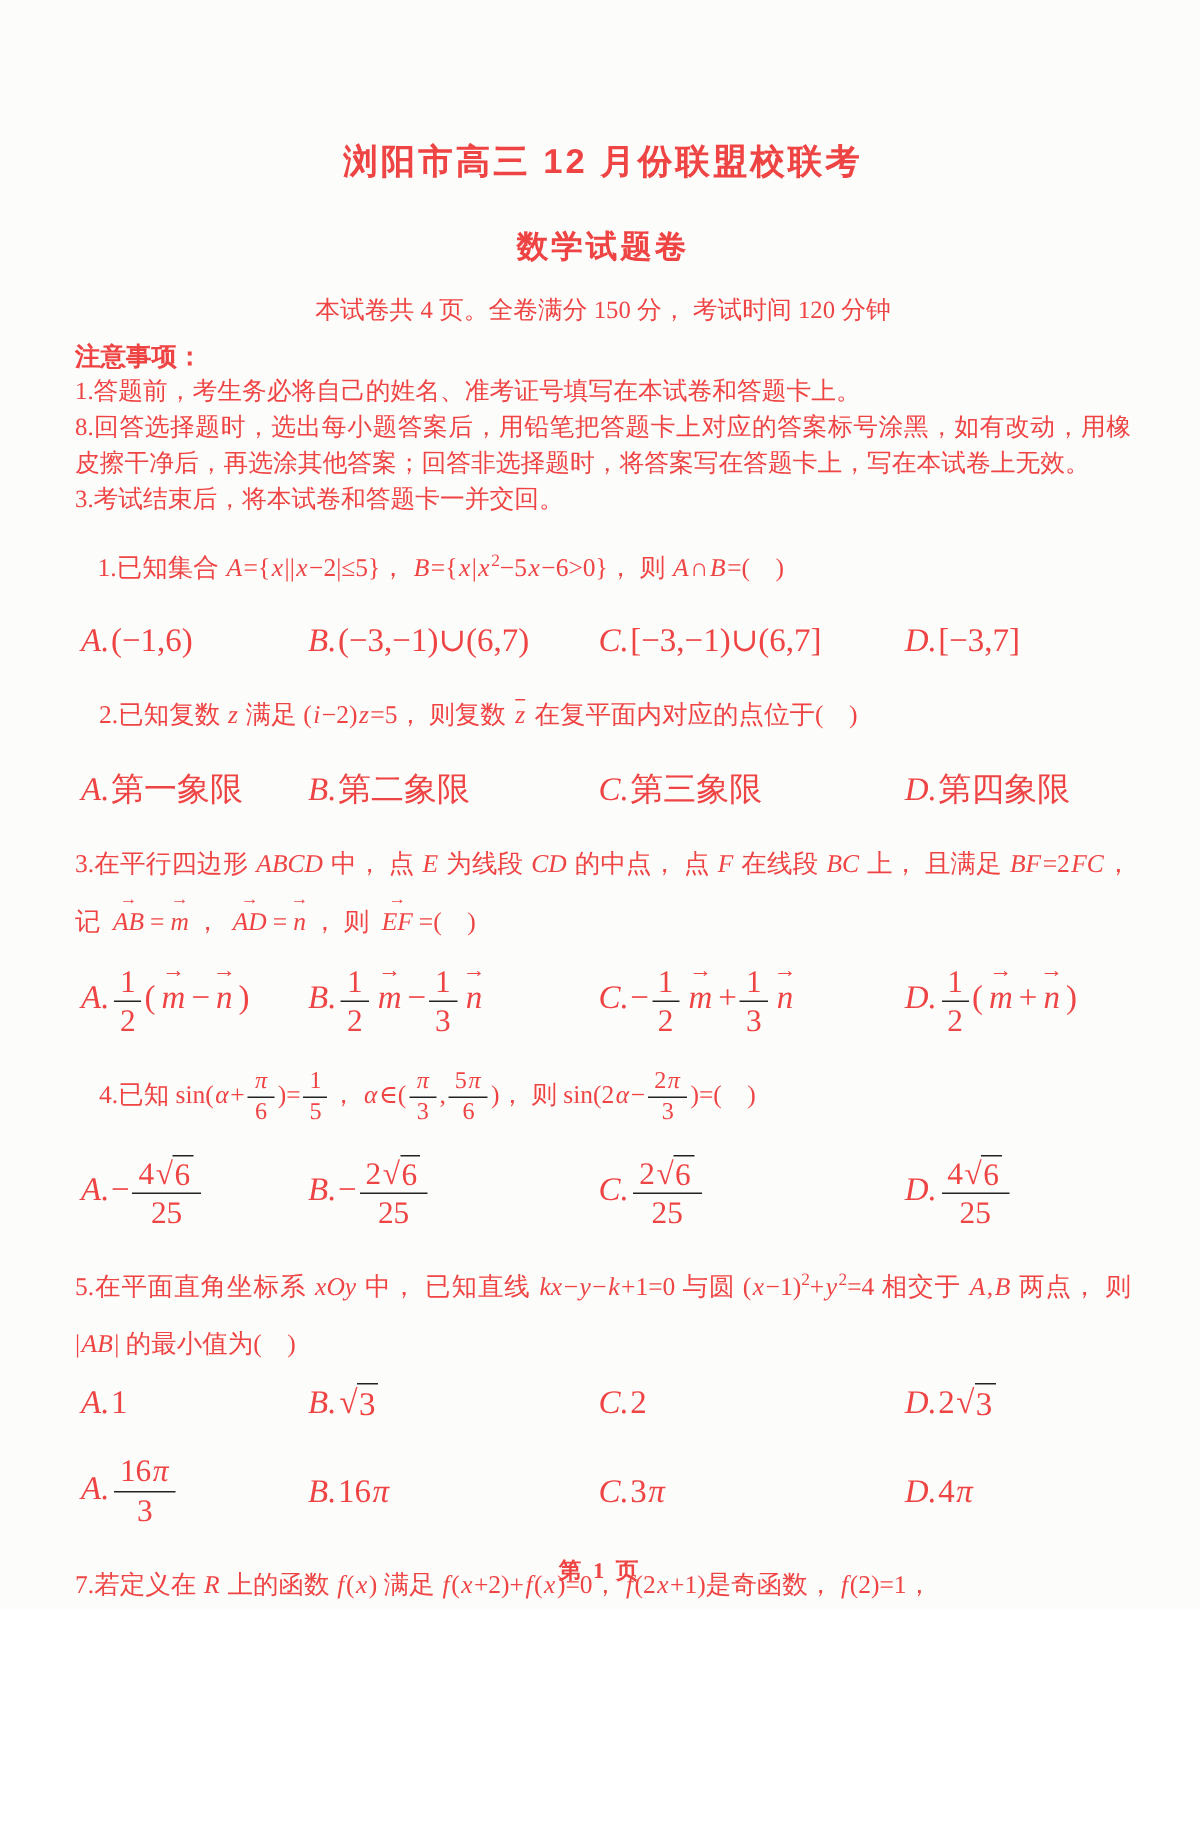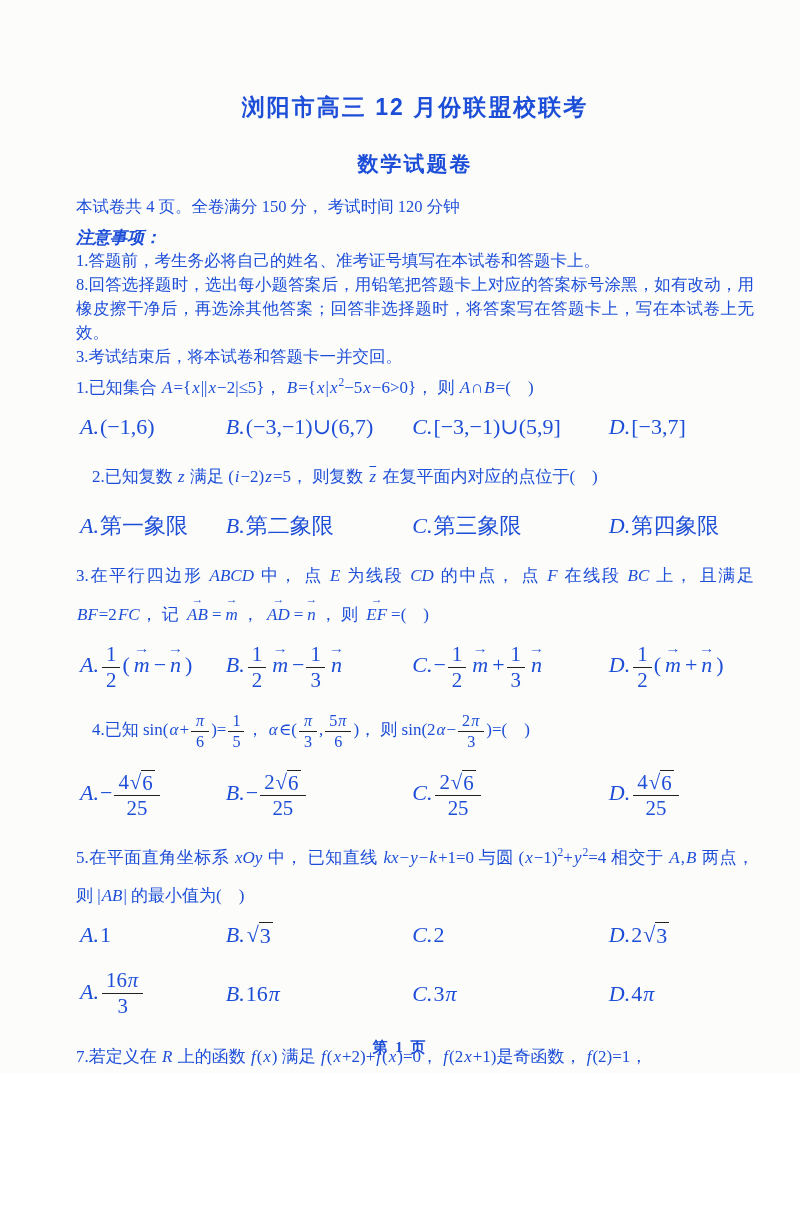--- a/index.html
+++ b/index.html
@@ -1,37 +1,37 @@
 <!DOCTYPE html>
 <html><head>
 <meta charset="utf-8">
 <style>
   html,body{margin:0;padding:0;background:#ffffff;}
   .page{
     position:relative;
     width:800px;height:1073px;
     box-sizing:border-box;
     background:#fcfcfb;
-    color:#1d4ed8;
+    color:#ef4444;
     font-family:"Liberation Serif","DejaVu Serif",serif;
-    padding:92px 46px 0 76px;
+    padding:92px 46px 0 50px;
     overflow:hidden;
   }
   .title{
     margin:0;text-align:center;
     font-family:"Liberation Sans","DejaVu Sans",sans-serif;
     font-size:23px;font-weight:bold;letter-spacing:2px;
   }
   .subtitle{
     margin:27px 0 0;text-align:center;
     font-family:"Liberation Sans","DejaVu Sans",sans-serif;
     font-size:21px;font-weight:bold;letter-spacing:2px;
   }
-  .info{margin:18px 0 8px;text-align:left;font-size:16.5px;}
-  .notice-head{margin:2px 0 0;font-size:17px;font-weight:bold;font-style:italic;}
+  .info{margin:18px 0 8px;text-align:center;font-size:16.5px;}
+  .notice-head{margin:2px 0 0;font-size:17px;font-weight:bold;}
   .notice{margin:0;font-size:16.5px;line-height:1.45;text-align:justify;}
   .section-head{margin:7px 0 2px;font-size:17px;font-weight:bold;line-height:1.55;text-align:justify;}
   .question{margin:0 0 6px;}
   .stem{font-size:17px;line-height:2.2;text-align:justify;}
   .options{
     display:grid;
     grid-template-columns:21.5% 27.5% 29% 22%;
     font-size:22px;
     align-items:center;
     margin:6px 0 16px;
@@ -82,25 +82,25 @@
   <div>
     <p class="notice-head">注意事项：</p>
     <p class="notice">1.答题前，考生务必将自己的姓名、准考证号填写在本试卷和答题卡上。</p>
     <p class="notice">8.回答选择题时，选出每小题答案后，用铅笔把答题卡上对应的答案标号涂黑，如有改动，用橡皮擦干净后，再选涂其他答案；回答非选择题时，将答案写在答题卡上，写在本试卷上无效。</p>
     <p class="notice">3.考试结束后，将本试卷和答题卡一并交回。</p>
   </div>
 
 
   <div id="questions">
       <div class="question">
-        <p class="stem" style="margin: 0px;">1.已知集合 <span class="math-i">A</span>={<span class="math-i">x</span>||<span class="math-i">x</span>−2|≤5}，  <span class="math-i">B</span>={<span class="math-i">x</span>|<span class="pow"><span class="math-i">x</span><sup>2</sup></span>−5<span class="math-i">x</span>−6&gt;0}， 则 <span class="math-i">A</span>∩<span class="math-i">B</span>=(　)</p>
+        <p class="stem" style="margin: 15px;">1.已知集合 <span class="math-i">A</span>={<span class="math-i">x</span>||<span class="math-i">x</span>−2|≤5}，  <span class="math-i">B</span>={<span class="math-i">x</span>|<span class="pow"><span class="math-i">x</span><sup>2</sup></span>−5<span class="math-i">x</span>−6&gt;0}， 则 <span class="math-i">A</span>∩<span class="math-i">B</span>=(　)</p>
         <div class="options">
           <span class="opt"><span class="opt-label">A.</span><span class="opt-body">(−1,6)</span></span>
           <span class="opt"><span class="opt-label">B.</span><span class="opt-body">(−3,−1)∪(6,7)</span></span>
-          <span class="opt"><span class="opt-label">C.</span><span class="opt-body">[−3,−1)∪(5,9]</span></span>
+          <span class="opt"><span class="opt-label">C.</span><span class="opt-body">[−3,−1)∪(6,7]</span></span>
           <span class="opt"><span class="opt-label">D.</span><span class="opt-body">[−3,7]</span></span>
         </div>
       </div>
       <div class="question">
         <p class="stem" style="margin: 16px;">2.已知复数 <span class="math-i">z</span> 满足 (<span class="math-i">i</span>−2)<span class="math-i">z</span>=5， 则复数 <span class="bar">z</span> 在复平面内对应的点位于(　)</p>
         <div class="options">
           <span class="opt"><span class="opt-label">A.</span><span class="opt-body">第一象限</span></span>
           <span class="opt"><span class="opt-label">B.</span><span class="opt-body">第二象限</span></span>
           <span class="opt"><span class="opt-label">C.</span><span class="opt-body">第三象限</span></span>
           <span class="opt"><span class="opt-label">D.</span><span class="opt-body">第四象限</span></span>

